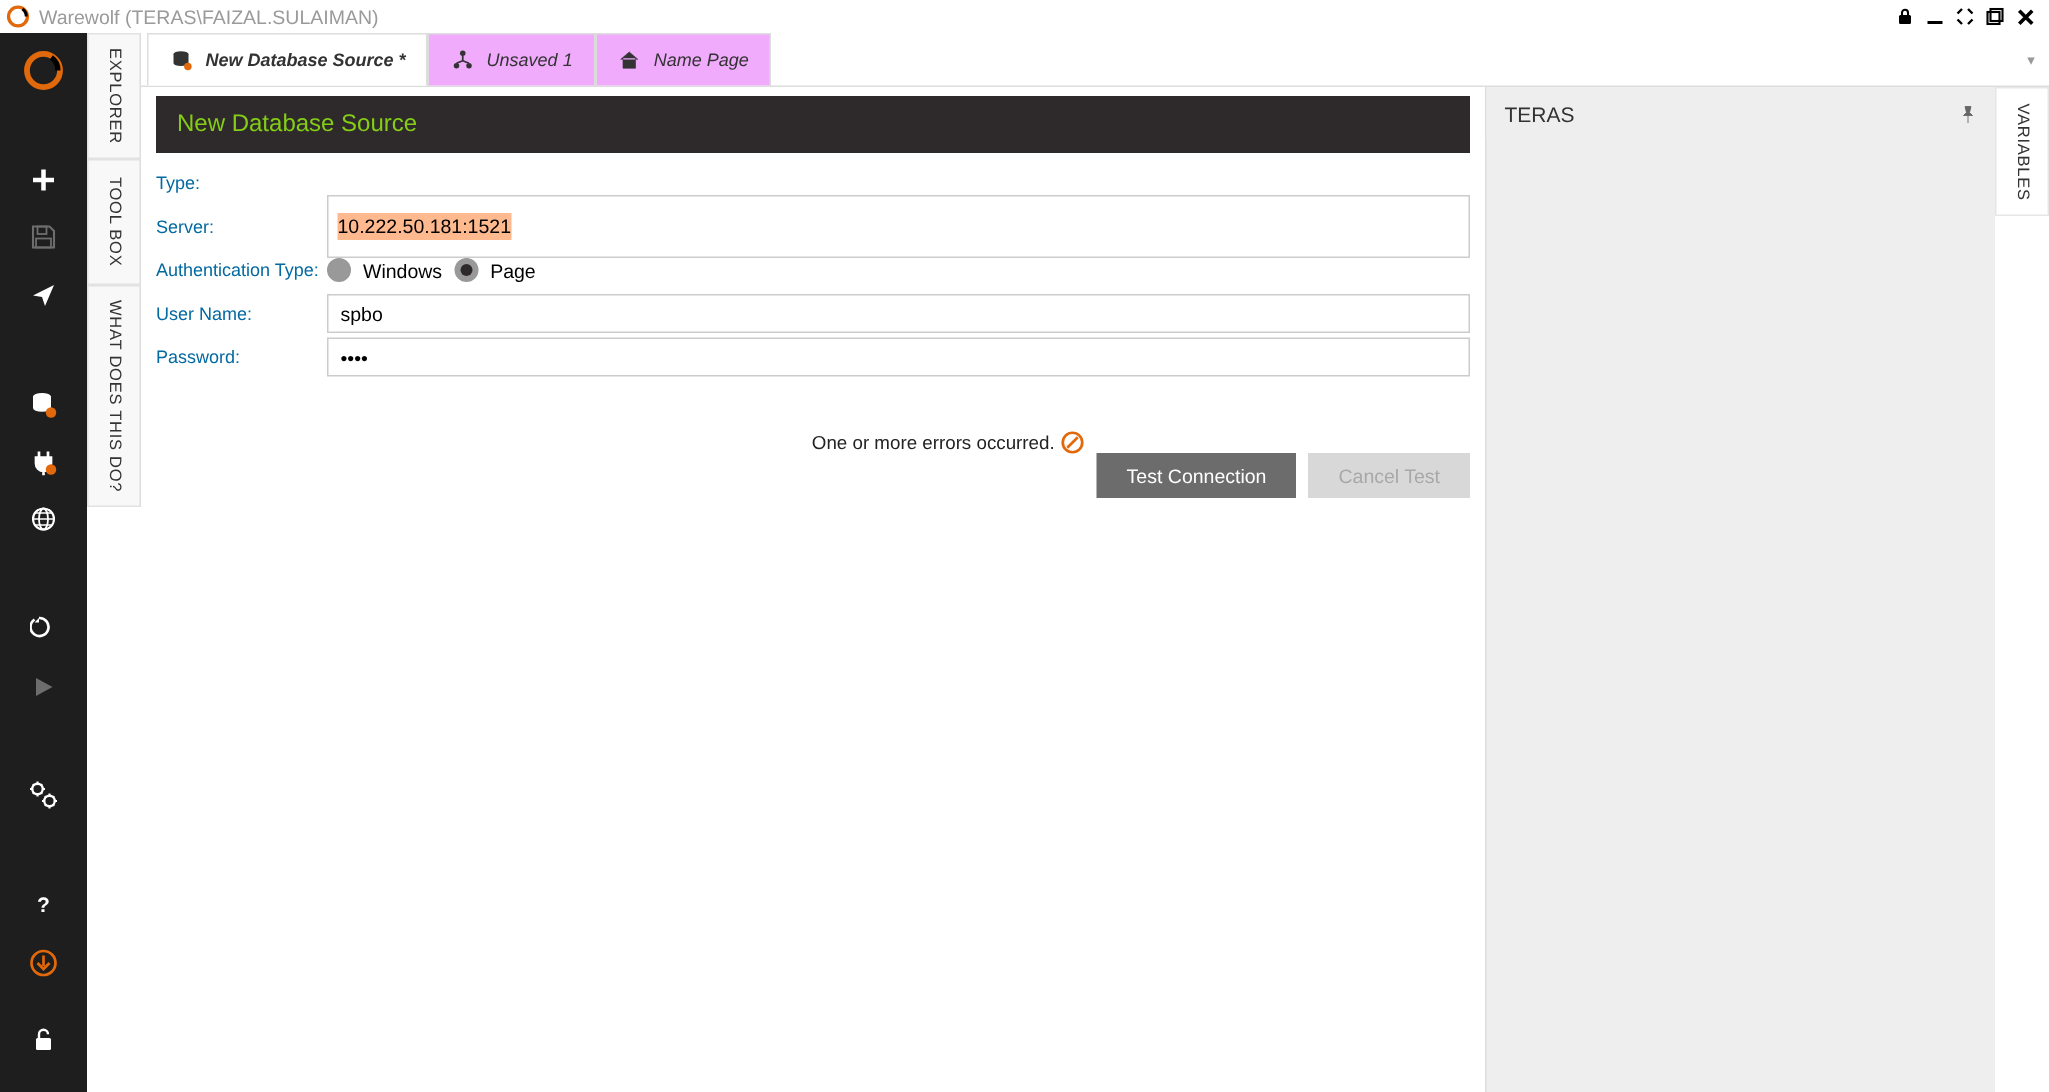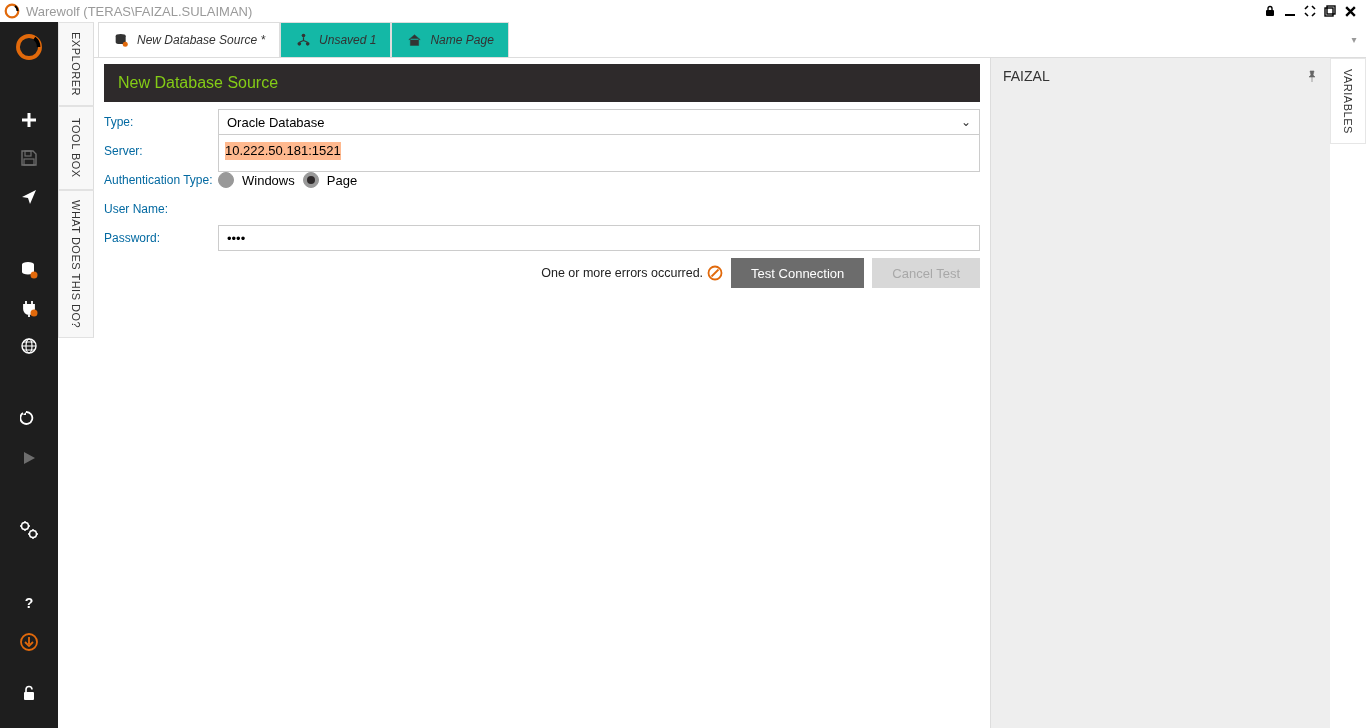--- a/index.html
+++ b/index.html
@@ -26,22 +26,22 @@
 .vtab span { writing-mode: vertical-rl; font-size: 11px; color: #333; letter-spacing: 0.5px; padding: 8px 0; white-space: nowrap; }
 
 
 .rvtabs { width: 36px; display: flex; flex-direction: column; }
 .rvtab { width: 36px; background: #fff; border: 1px solid #e6e6e6; cursor: pointer; display:flex; align-items:center; justify-content:center;}
 .rvtab span { writing-mode: vertical-rl; font-size: 11px; color: #333; letter-spacing: 0.5px; padding: 8px 0; white-space:nowrap;}
 
 
 .maincol { flex: 1; display: flex; flex-direction: column; background: #fff; }
 .tabs { height: 36px; display: flex; align-items: stretch; border-bottom: 1px solid #ddd; padding-left: 4px; }
-.tab { display: flex; align-items: center; gap: 8px; padding: 0 14px; font-size: 12px; font-style: italic; color: #333; border: 1px solid #ddd; border-bottom: none; background: #14b8a6; cursor: pointer; position: relative; }
-.tab.active { background: #fff; }
+.tab { display: flex; align-items: center; gap: 8px; padding: 0 14px; font-size: 12px; font-style: italic; color: #333; border: 1px solid #ddd; border-bottom: none; background: #f0abfc; cursor: pointer; position: relative; }
+.tab.active { background: #fff; font-weight: bold; }
 .tabs .dd { width: 24px; display:flex; align-items:center; justify-content:center; margin-left:auto; color:#999; font-size:10px; cursor:pointer; }
 .tab .ticon { width:16px; height:16px; display:flex; align-items:center; justify-content:center; font-size:13px; }
 
 
 .content-row { flex: 1; display: flex; }
 .main { flex: 1; padding: 6px 10px 10px 10px; }
 .page-header { background: #2e2a2b; color: #84cc16; padding: 10px 14px; font-size: 16px; font-weight: 400; margin-bottom: 6px; }
 
 .form-row { display: flex; align-items: center; height: 28px; margin-bottom: 1px; }
 .form-row label { width: 114px; font-size: 12px; color: #0369a1; }
@@ -54,21 +54,21 @@
 
 .radio-group { display: flex; align-items: center; gap: 8px; }
 .radio { width: 16px; height:16px; border-radius:50%; border: 1px solid #999; background:#999; display:inline-flex; align-items:center; justify-content:center; cursor:pointer;}
 .radio.sel .dot { width:8px; height:8px; border-radius:50%; background:#2e2a2b; }
 .radio .dot { width:8px; height:8px; border-radius:50%; background:transparent; }
 .radio-group span { font-size: 13px; }
 
 .action-row { display: flex; align-items: center; justify-content: flex-end; gap: 8px; margin-top: 6px; }
 .action-row .errmsg { font-size: 12.5px; color: #222; display:flex; align-items:center; gap:4px;}
 .action-row .erricon { width:16px; height:16px; }
-.btn { padding: 0 20px; height: 30px; font-size: 13px; border: none; cursor: pointer; }
+.btn { padding: 0 20px; height: 30px; font-size: 13px; border: none; cursor: pointer; margin-top: 44px; }
 .btn.primary { background: #6c6c6c; color: #fff; }
 .btn.disabled { background: #d8d8d8; color: #a8a8a8; cursor: default; }
 
 
 .output { width: 340px; background: #eeeeee; border-left: 1px solid #ddd; }
 .output-hdr { height: 36px; display: flex; align-items: center; padding: 0 12px; background: #eeeeee; }
 .output-hdr .ttl { font-size: 14px; color: #333; flex: 1; }
 .output-hdr .pin { color: #666; cursor: pointer; font-size:14px;}
 
 
@@ -253,24 +253,20 @@
       <div class="dd">▾</div>
     </div>
 
     <div class="content-row">
 
       <div class="main">
         <div class="page-header">New Database Source</div>
 
         <div class="form-row">
           <label>Type:</label>
-          <div class="control dropdown">
-            <span>Oracle Database</span>
-            <span class="chev">⌄</span>
-          </div>
         </div>
 
         <div class="form-row">
           <label>Server:</label>
           <div class="control textinput-wrap">
             <span class="hl">10.222.50.181:1521</span>
           </div>
         </div>
 
         <div class="form-row">
@@ -282,20 +278,21 @@
             <span>Windows</span>
             <span class="radio sel">
                 <span class="dot"></span>
               </span>
             <span>Page</span>
           </div>
         </div>
 
         <div class="form-row">
           <label>User Name:</label>
+          <div class="control"><input class="textinput" value="spbo" style=""></div>
         </div>
 
         <div class="form-row">
           <label>Password:</label>
           <div class="control"><input class="textinput" value="••••" style=""></div>
         </div>
 
         <div class="action-row">
           <div class="errmsg">
             <span>One or more errors occurred.</span>
@@ -306,21 +303,21 @@
                 </svg>
             </span>
           </div>
           <button class="btn primary">Test Connection</button>
           <button class="btn disabled">Cancel Test</button>
         </div>
       </div>
 
       <div class="output">
         <div class="output-hdr">
-          <span class="ttl">FAIZAL</span>
+          <span class="ttl">TERAS</span>
           <span class="pin">
             <svg width="13" height="13" viewBox="0 0 13 13">
                 <path d="M5 1 H9 L8 5 L10 7 H4 L6 5 Z M7 7 V12" fill="#666" stroke="#666" stroke-width="0.6"></path>
               </svg>
           </span>
         </div>
       </div>
 
       <div class="rvtabs">
         <div class="rvtab" style="height:86px;">

